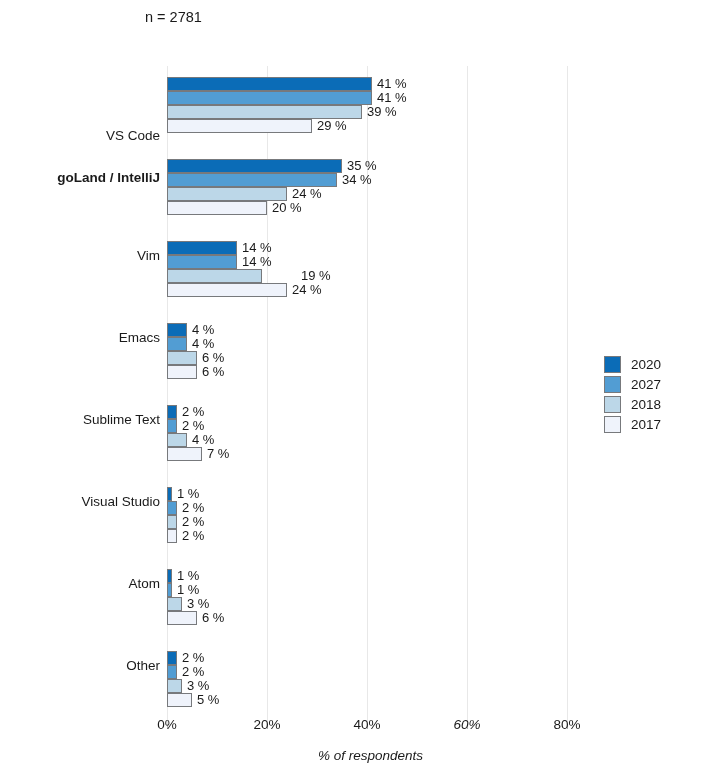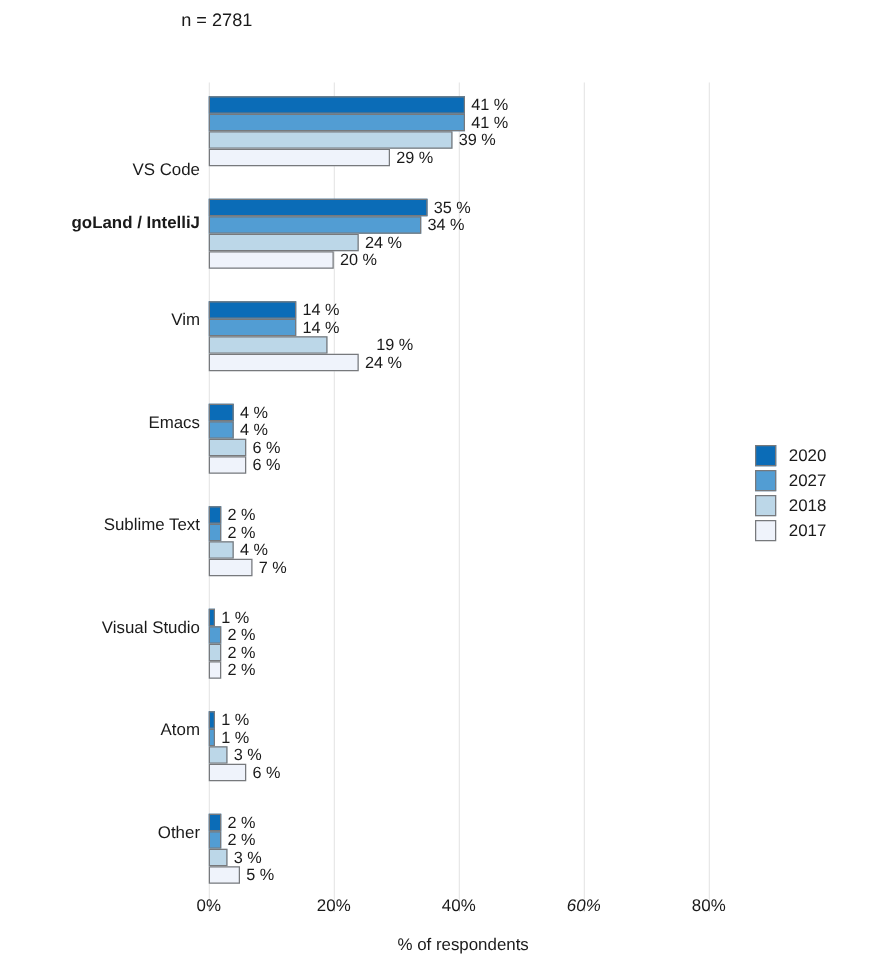--- a/index.html
+++ b/index.html
@@ -126,21 +126,21 @@
   }
   #xaxis-title {
     position: absolute;
     left: 0;
     top: 748px;
     width: 703px;
     text-align: center;
     font-size: 13.5px;
     color: #1a1a1a;
   }
-  #xaxis-title span { margin-left: 38px; }
+  #xaxis-title span { margin-left: 38px; font-style: italic; }
 
   
   #legend {
     position: absolute;
     left: 604px;
     top: 355px;
     width: 92px;
   }
   .legend-item {
     display: flex;

